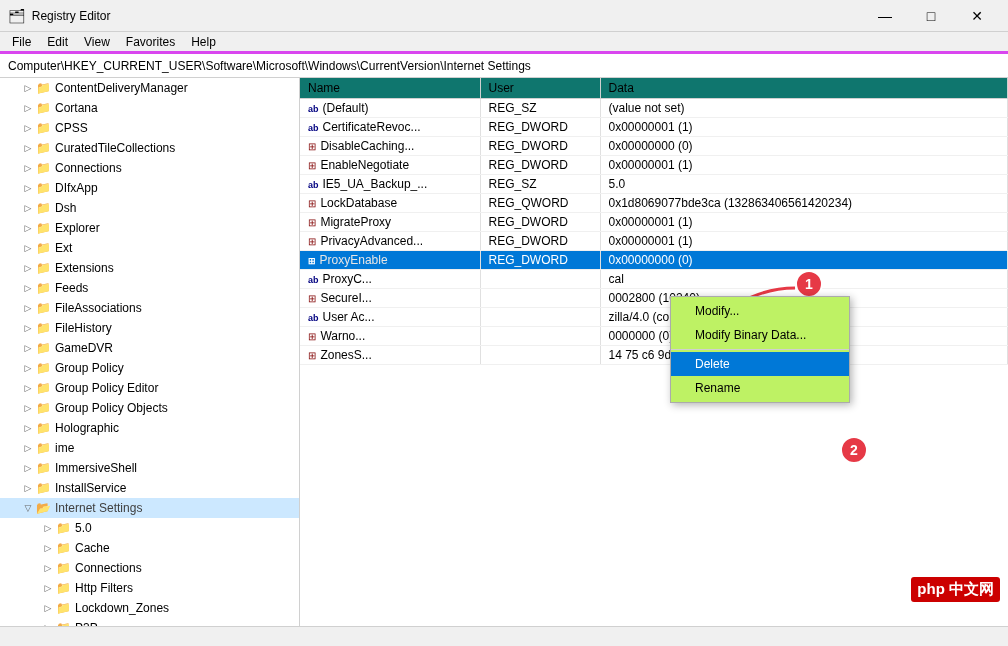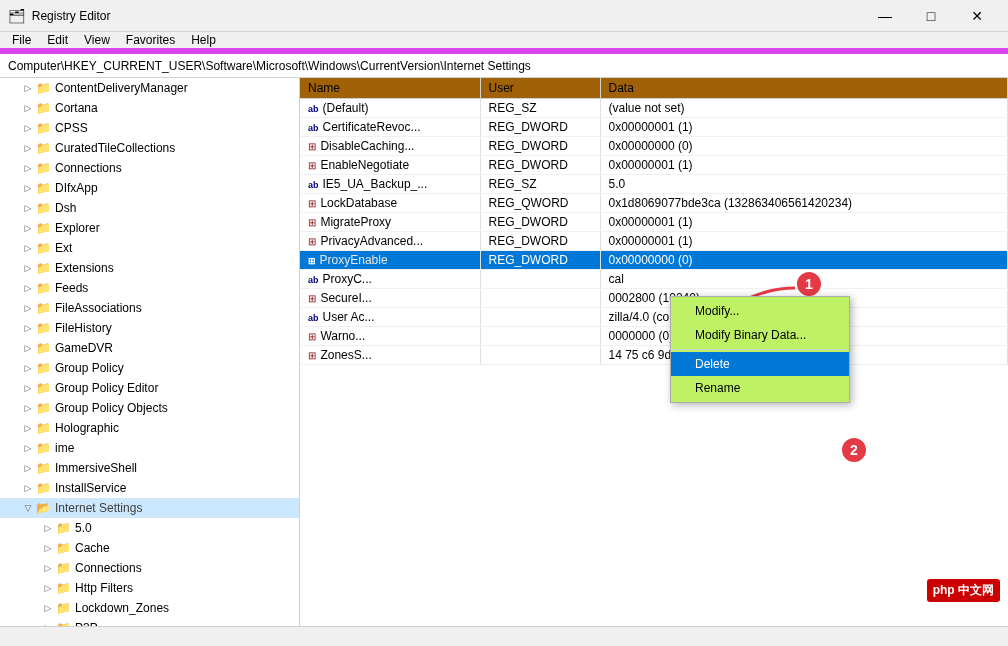--- a/index.html
+++ b/index.html
@@ -23,21 +23,21 @@
       color: #000;
     }
 
     
     .menu-bar {
       background: #f0f0f0;
       height: 22px;
       display: flex;
       align-items: center;
       padding: 0 4px;
-      border-bottom: 6px solid #d946ef;
+      border-bottom: 3px solid #d946ef;
     }
     .menu-item {
       padding: 2px 8px;
       cursor: pointer;
       font-size: 12px;
     }
 
     
     .address-bar {
       background: #fff;
@@ -96,21 +96,21 @@
       display: inline-flex; align-items: center; justify-content: center;
     }
 
     
     .reg-table {
       width: 100%;
       border-collapse: collapse;
       font-size: 12px;
     }
     .reg-table th {
-      background: #a16207;
+      background: #0f766e;
       border-bottom: 1px solid #d0d0d0;
       border-right: 1px solid #d0d0d0;
       padding: 3px 8px;
       text-align: left;
       font-weight: normal;
       position: sticky; top: 0;
       cursor: pointer;
     }
     .reg-table td {
       padding: 2px 8px;
@@ -174,21 +174,21 @@
     ::-webkit-scrollbar-track { background: #f0f0f0; }
     ::-webkit-scrollbar-thumb { background: #c0c0c0; border: 2px solid #f0f0f0; }
 
     
     .watermark {
       position: absolute;
       bottom: 24px;
       right: 8px;
       background: #cc0000;
       color: #fff;
-      font-size: 12px;
+      font-size: 15px;
       font-weight: bold;
       padding: 3px 6px;
       border-radius: 3px;
     }
   </style>
 </head>
 <body>
 
 <div class="title-bar">
   <span style="margin-right:6px; font-size:14px;">🗂</span>

